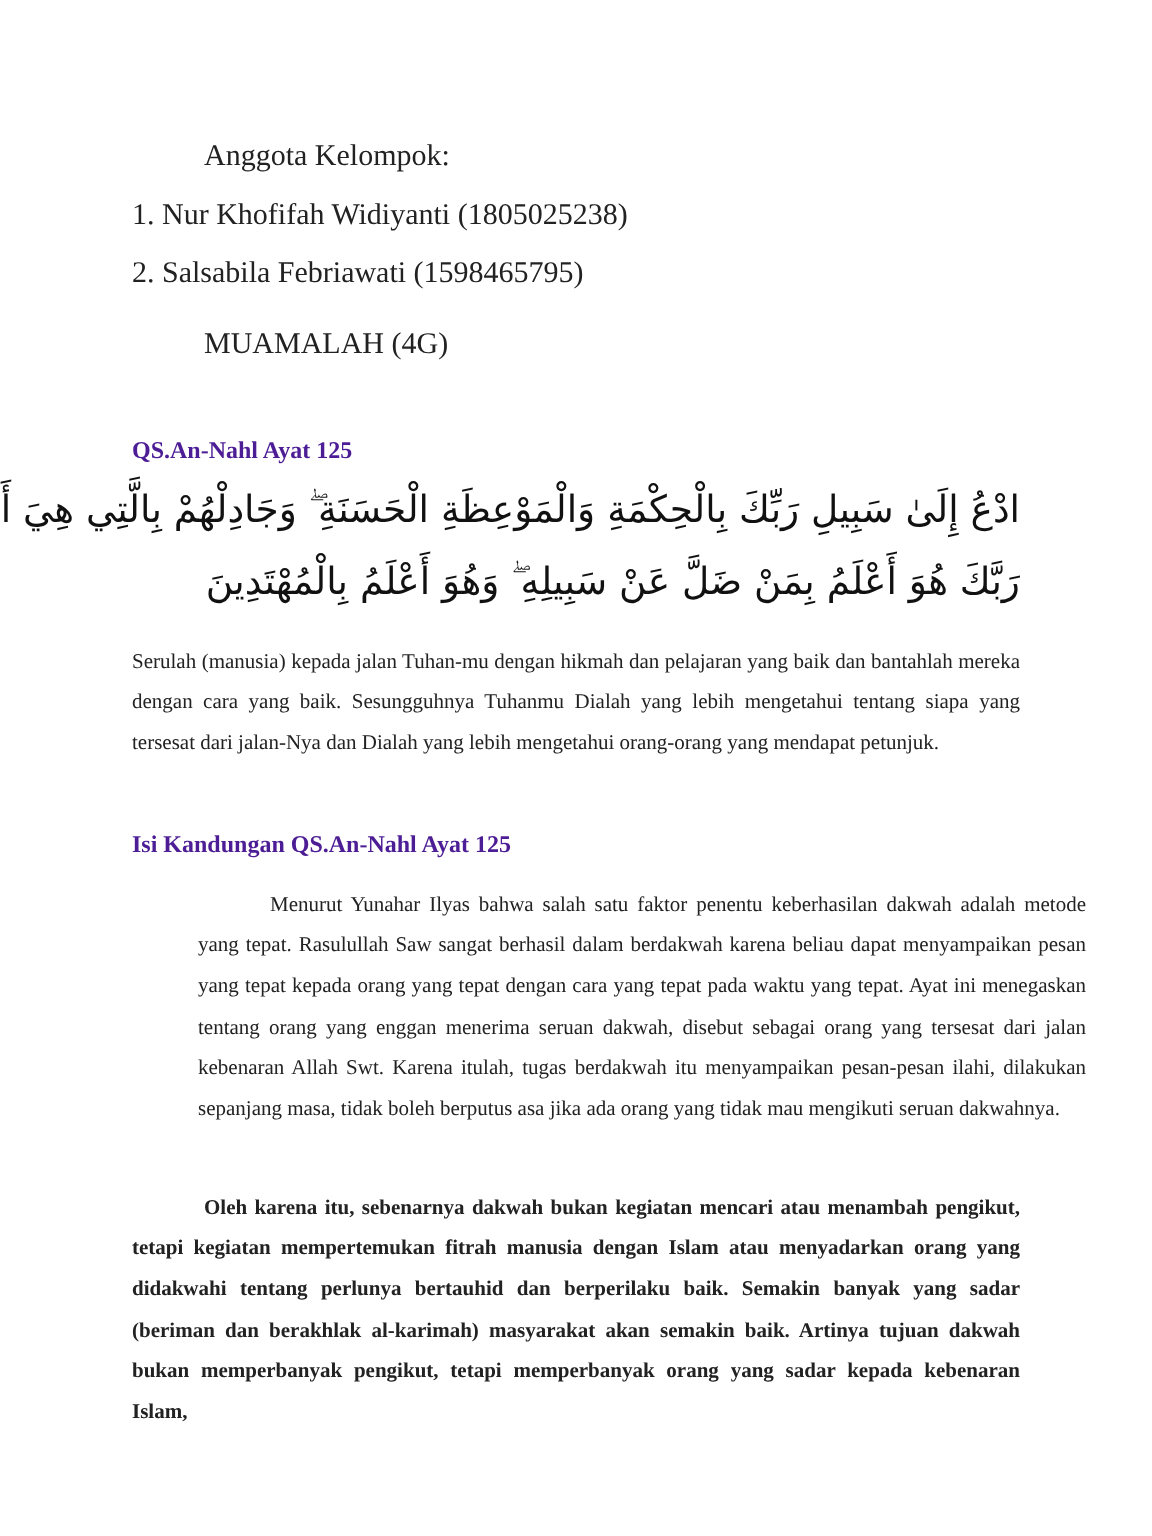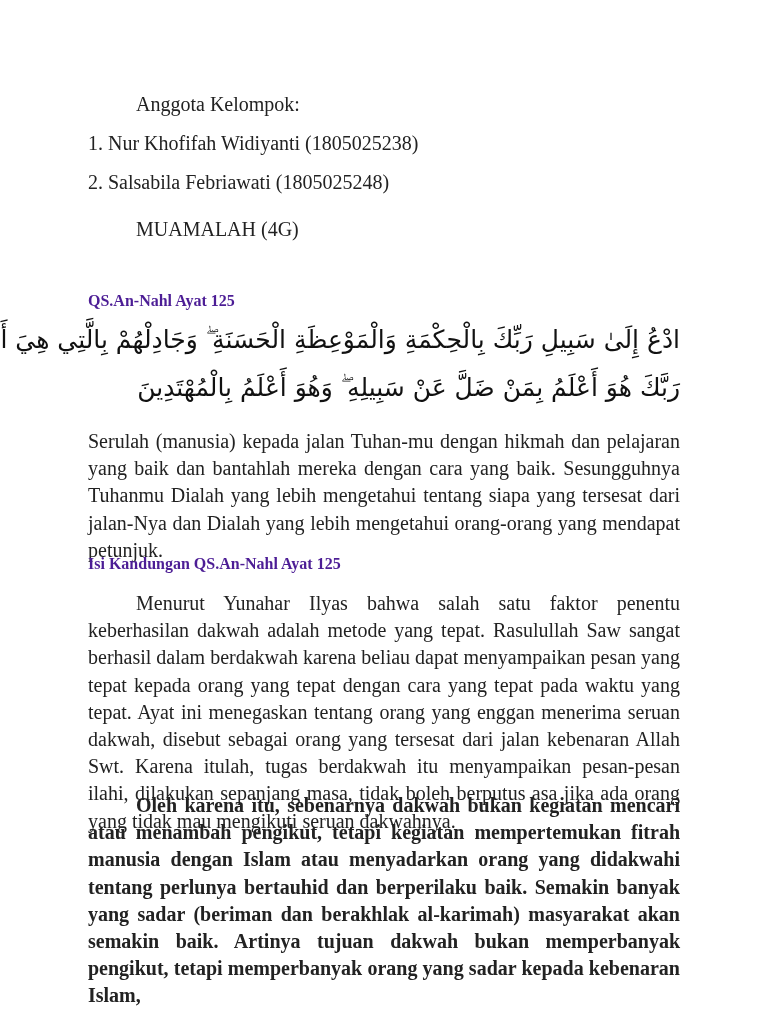--- a/index.html
+++ b/index.html
@@ -43,21 +43,21 @@
       font-family: "DejaVu Sans", sans-serif;
       font-size: 25px;
       line-height: 34px;
       color: #111111;
       white-space: nowrap;
     }
     .para {
       position: absolute;
       left: 0;
       width: 592px;
-      font-size: 20px;
+      font-size: 14px;
       line-height: 27.2px;
       text-align: justify;
       color: #222222;
     }
     .para .first {
       text-indent: 48px;
     }
     .para p {
       margin: 0;
     }
@@ -66,35 +66,35 @@
       font-weight: bold;
     }
   </style>
 </head>
 <body>
 
 <div class="page">
 
   <div class="line indent" style="top:95px;">Anggota Kelompok:</div>
   <div class="line" style="top:134px;text-align:right;">1. Nur Khofifah Widiyanti (1805025238)</div>
-  <div class="line" style="top:173px;">2. Salsabila Febriawati (1805025248)</div>
+  <div class="line" style="top:173px;">2. Salsabila Febriawati (1598465795)</div>
   <div class="line indent" style="top:220px;">MUAMALAH (4G)</div>
 
   <div class="line heading" style="top:292px;">QS.An-Nahl Ayat 125</div>
 
   <div class="arabic" style="top:323px;">ادْعُ إِلَىٰ سَبِيلِ رَبِّكَ بِالْحِكْمَةِ وَالْمَوْعِظَةِ الْحَسَنَةِ ۖ وَجَادِلْهُمْ بِالَّتِي هِيَ أَحْسَنُ ۚ إِنَّ</div>
   <div class="arabic" style="top:371px;text-align:right;">رَبَّكَ هُوَ أَعْلَمُ بِمَنْ ضَلَّ عَنْ سَبِيلِهِ ۖ وَهُوَ أَعْلَمُ بِالْمُهْتَدِينَ</div>
 
   <div class="para" style="top:428px;">
     <p>Serulah (manusia) kepada jalan Tuhan-mu dengan hikmah dan pelajaran yang baik dan bantahlah mereka dengan cara yang baik. Sesungguhnya Tuhanmu Dialah yang lebih mengetahui tentang siapa yang tersesat dari jalan-Nya dan Dialah yang lebih mengetahui orang-orang yang mendapat petunjuk.</p>
   </div>
 
   <div class="line heading" style="top:555px;">Isi Kandungan QS.An-Nahl Ayat 125</div>
 
-  <div class="para" style="top:590px;">
+  <div class="para" style="top:590px;margin-left:44px;">
     <p class="first">Menurut Yunahar Ilyas bahwa salah satu faktor penentu keberhasilan dakwah adalah metode yang tepat. Rasulullah Saw sangat berhasil dalam berdakwah karena beliau dapat menyampaikan pesan yang tepat kepada orang yang tepat dengan cara yang tepat pada waktu yang tepat. Ayat ini menegaskan tentang orang yang enggan menerima seruan dakwah, disebut sebagai orang yang tersesat dari jalan kebenaran Allah Swt. Karena itulah, tugas berdakwah itu menyampaikan pesan-pesan ilahi, dilakukan sepanjang masa, tidak boleh berputus asa jika ada orang yang tidak mau mengikuti seruan dakwahnya.</p>
   </div>
 
   <div class="para justify-last" style="top:792px;">
     <p class="first">Oleh karena itu, sebenarnya dakwah bukan kegiatan mencari atau menambah pengikut, tetapi kegiatan mempertemukan fitrah manusia dengan Islam atau menyadarkan orang yang didakwahi tentang perlunya bertauhid dan berperilaku baik. Semakin banyak yang sadar (beriman dan berakhlak al-karimah) masyarakat akan semakin baik. Artinya tujuan dakwah bukan memperbanyak pengikut, tetapi memperbanyak orang yang sadar kepada kebenaran Islam,</p>
   </div>
 
 </div>
 
 </body></html>

